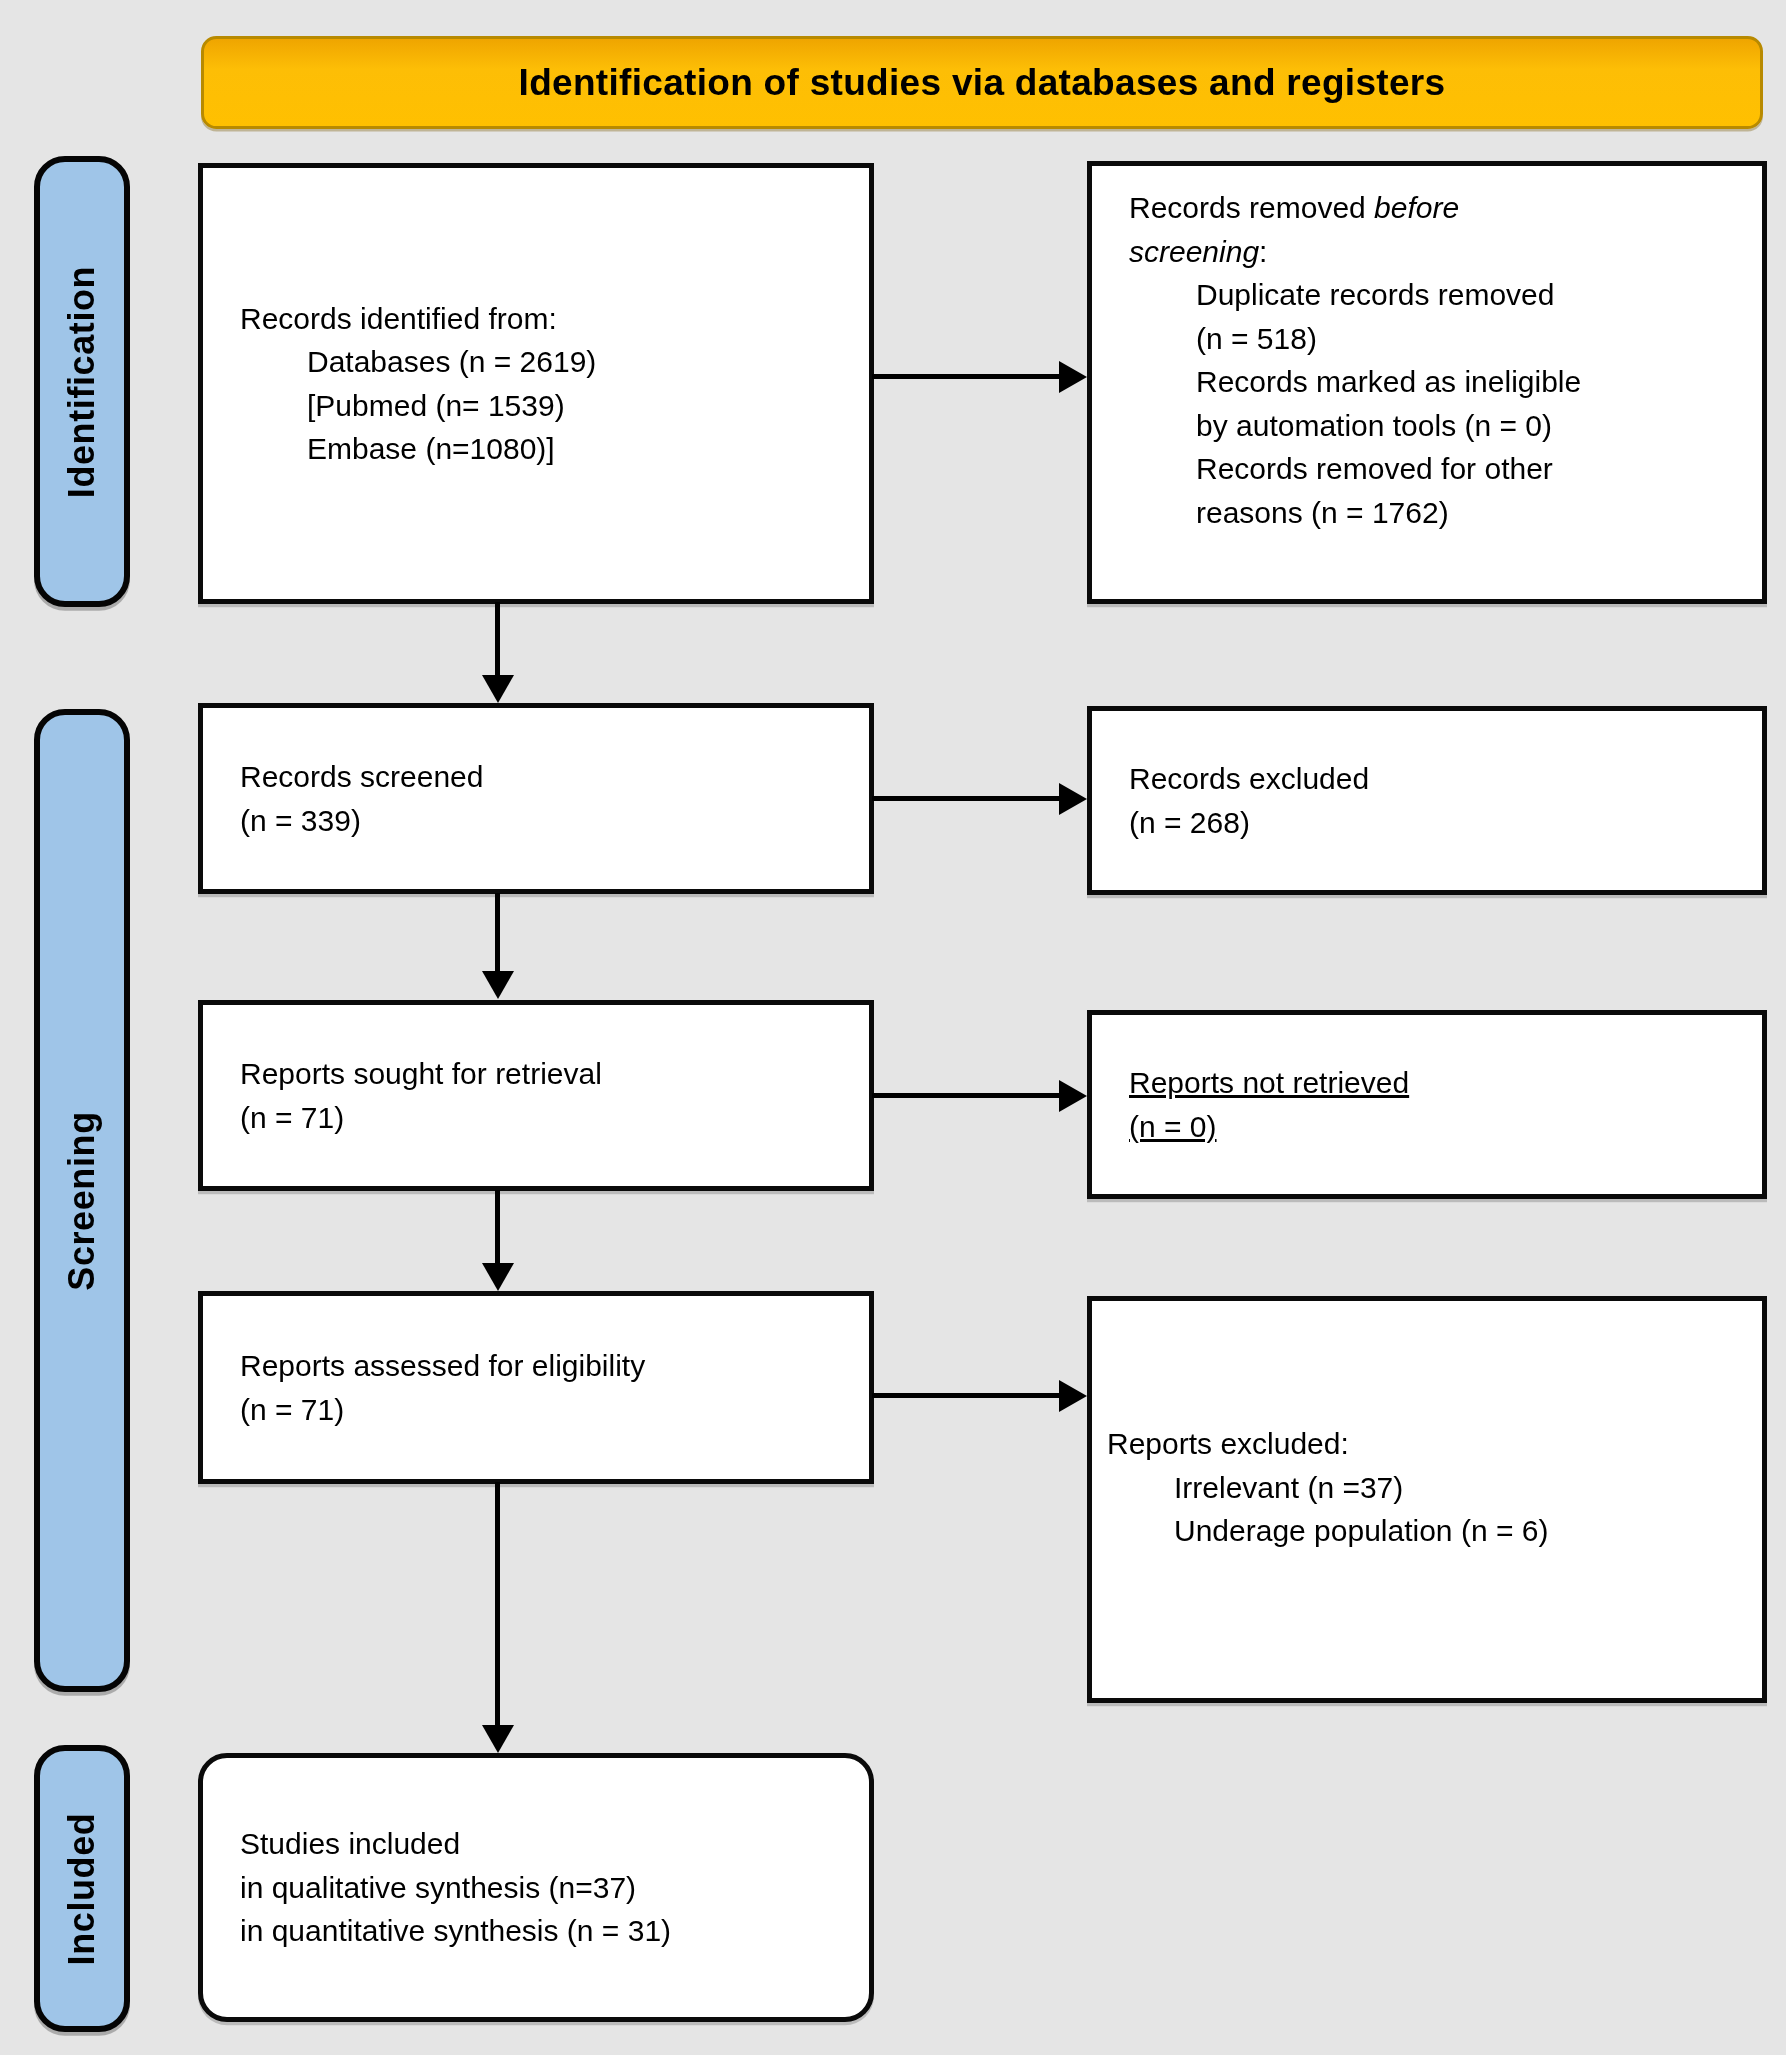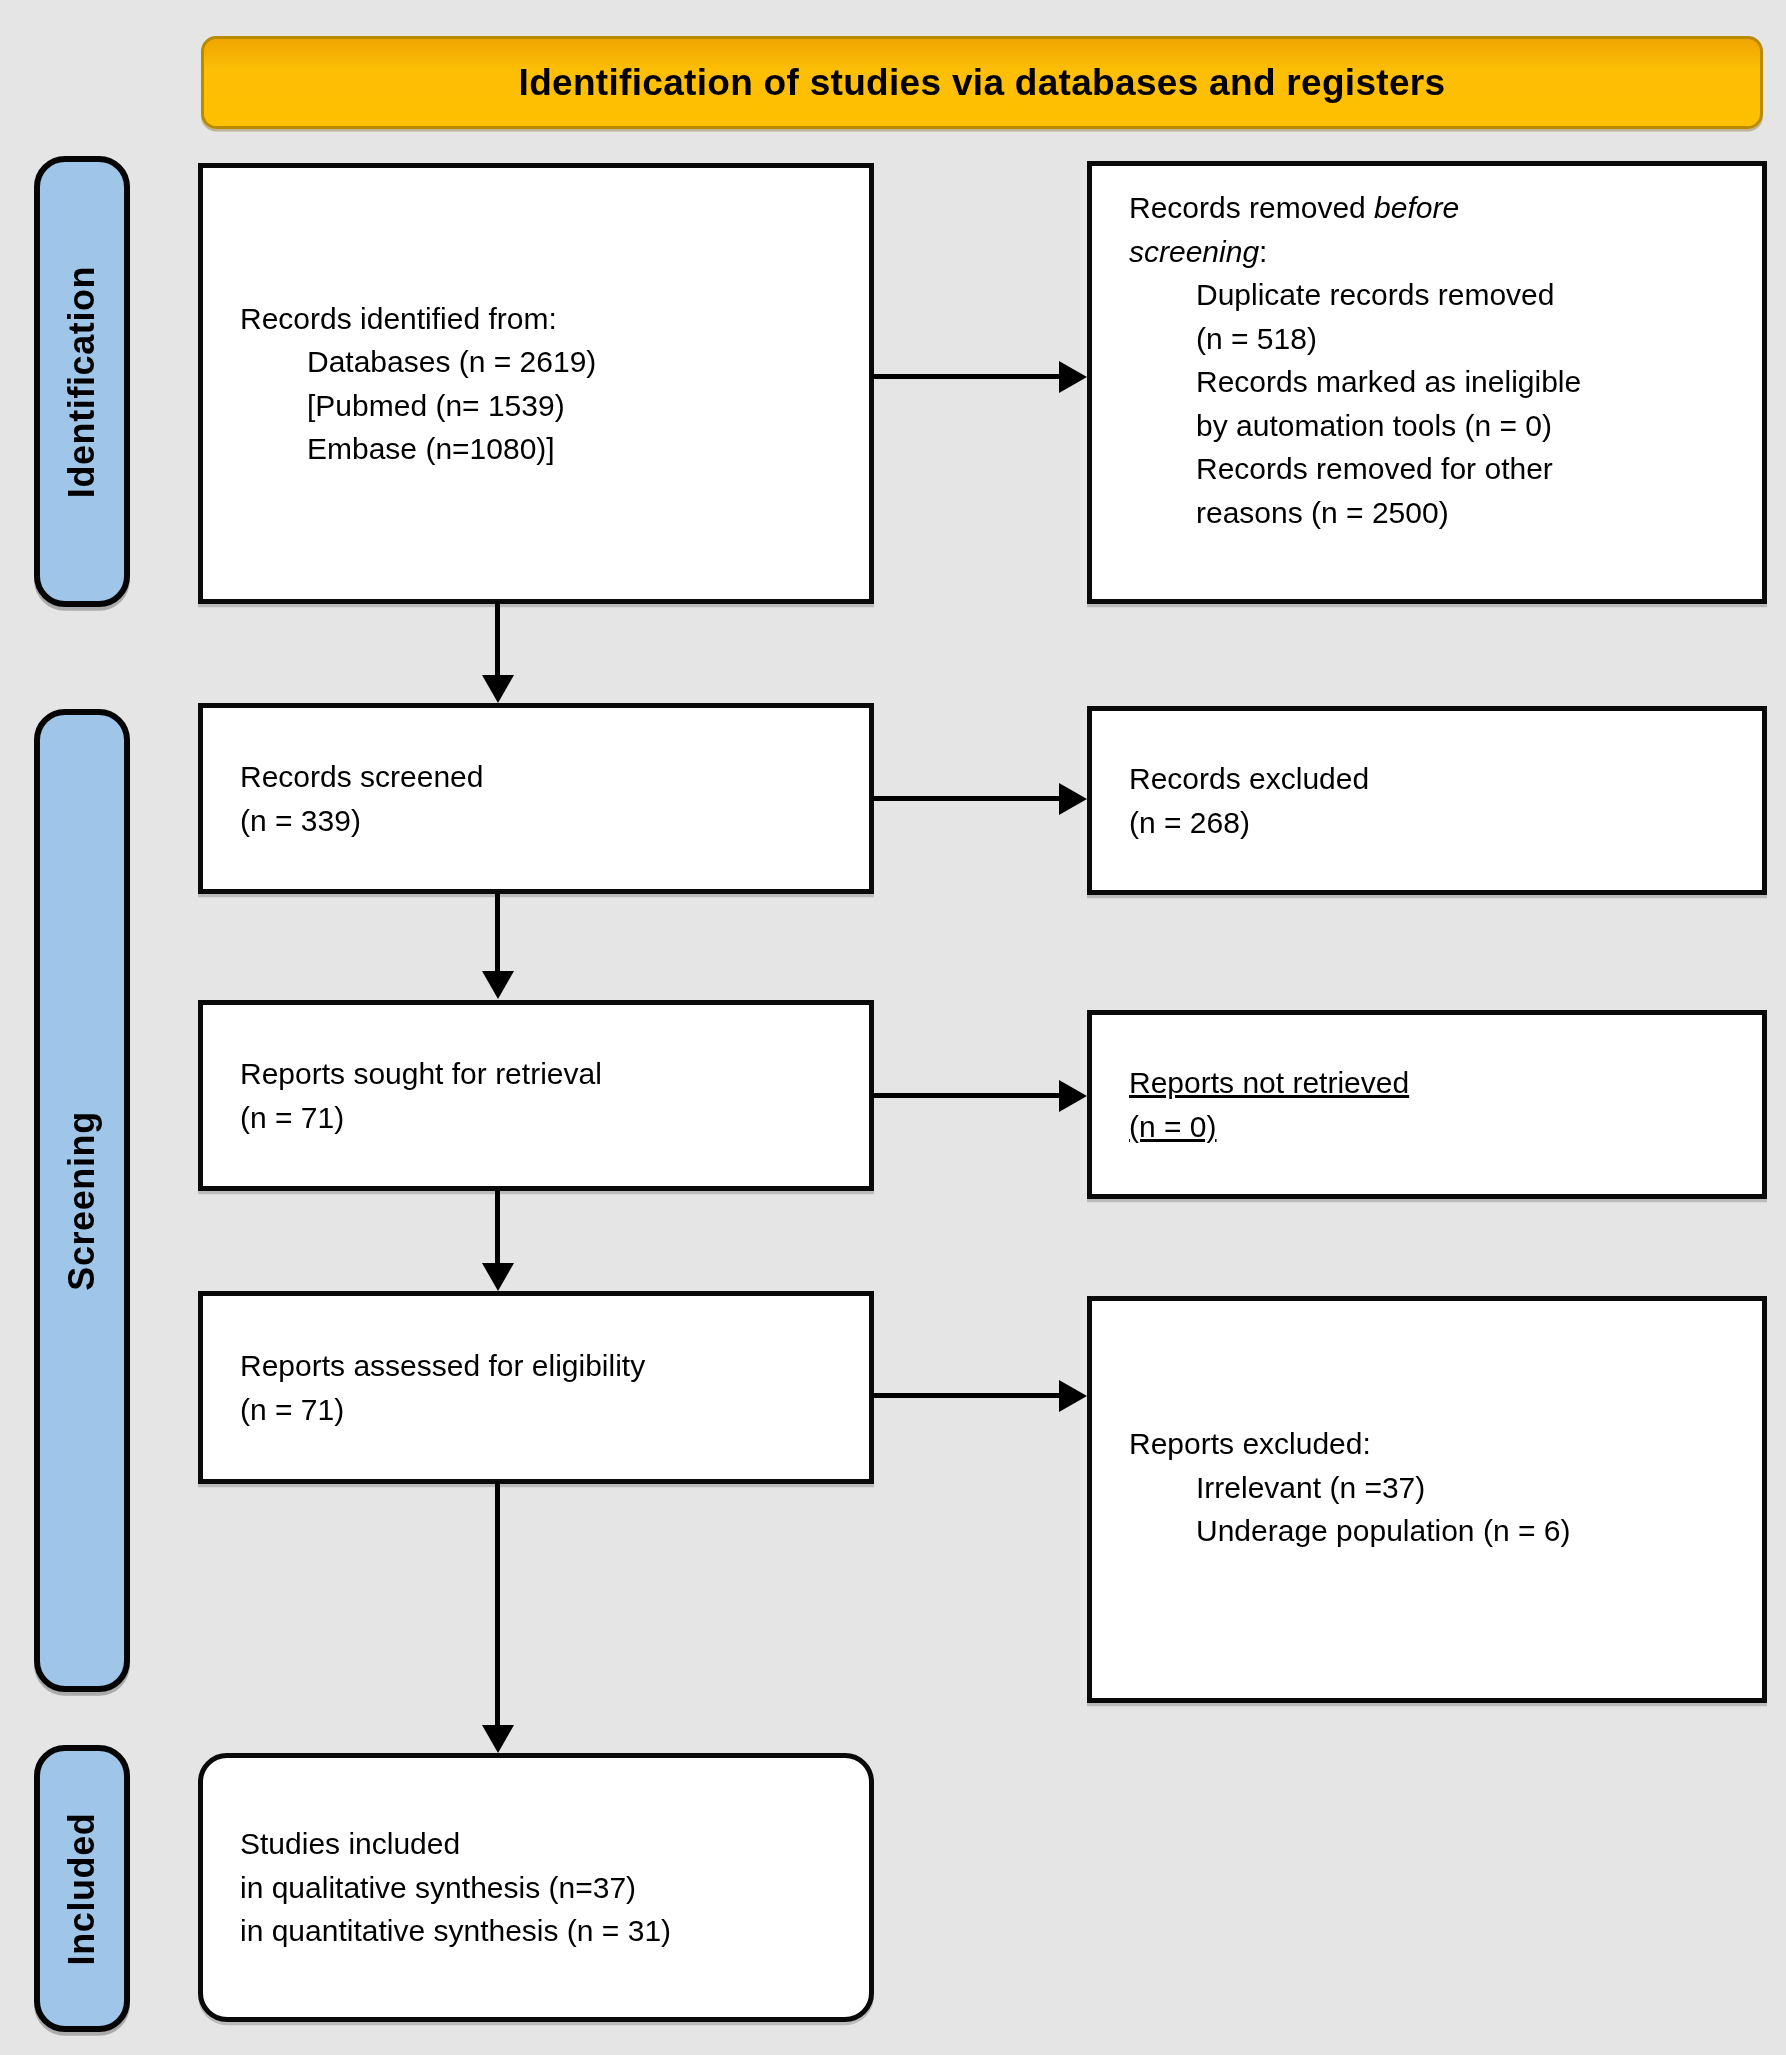--- a/index.html
+++ b/index.html
@@ -61,21 +61,21 @@
   .wbox .indent{padding-left:67px;}
   .center-v{justify-content:center;}
 
   #box-identified   {left:198px;  top:163px;  width:676px; height:441px; padding-left:37px;}
   #box-removed      {left:1087px; top:161px;  width:680px; height:443px; padding:20px 19px 0 37px;}
   #box-screened     {left:198px;  top:703px; width:676px; height:191px; padding-left:37px;}
   #box-rec-excluded {left:1087px; top:706px; width:680px; height:189px; padding-left:37px;}
   #box-sought       {left:198px;  top:1000px; width:676px; height:191px; padding-left:37px;}
   #box-notretrieved {left:1087px; top:1010px; width:680px; height:189px; padding-left:37px;text-decoration:underline;}
   #box-assessed     {left:198px;  top:1291px; width:676px; height:193px; padding-left:37px;}
-  #box-rep-excluded {left:1087px; top:1296px; width:680px; height:407px; padding:121px 19px 0 37px;}
+  #box-rep-excluded {left:1087px; top:1296px; width:680px; height:407px; padding:121px 19px 0 15px;}
   #box-included     {left:198px;  top:1753px; width:676px; height:269px; padding-left:37px;border-radius:29px;}
 
   .italic{font-style:italic;}
 
   
   .arrow-down{position:absolute; width:33px; display:flex; flex-direction:column; align-items:center;}
   .arrow-down .shaft{width:5.7px; flex:1 1 auto; background:#000;}
   .arrow-down .head{
     width:0; height:0;
     border-left:16.6px solid transparent;
@@ -148,21 +148,21 @@
   </div>
 
   <div class="wbox" id="box-removed">
     <div class="line"><span>Records removed </span><span class="italic">before</span></div>
     <div class="line"><span class="italic">screening</span><span>:</span></div>
     <div class="line indent">Duplicate records removed</div>
     <div class="line indent">(n = 518)</div>
     <div class="line indent">Records marked as ineligible</div>
     <div class="line indent">by automation tools (n = 0)</div>
     <div class="line indent">Records removed for other</div>
-    <div class="line indent">reasons (n = 2500)</div>
+    <div class="line indent">reasons (n = 1762)</div>
   </div>
 
   <div class="wbox center-v" id="box-rec-excluded">
     <div class="line">Records excluded</div>
     <div class="line">(n = 268)</div>
   </div>
 
   <div class="wbox center-v" id="box-notretrieved">
     <div class="line">Reports not retrieved</div>
     <div class="line">(n = 0)</div>

